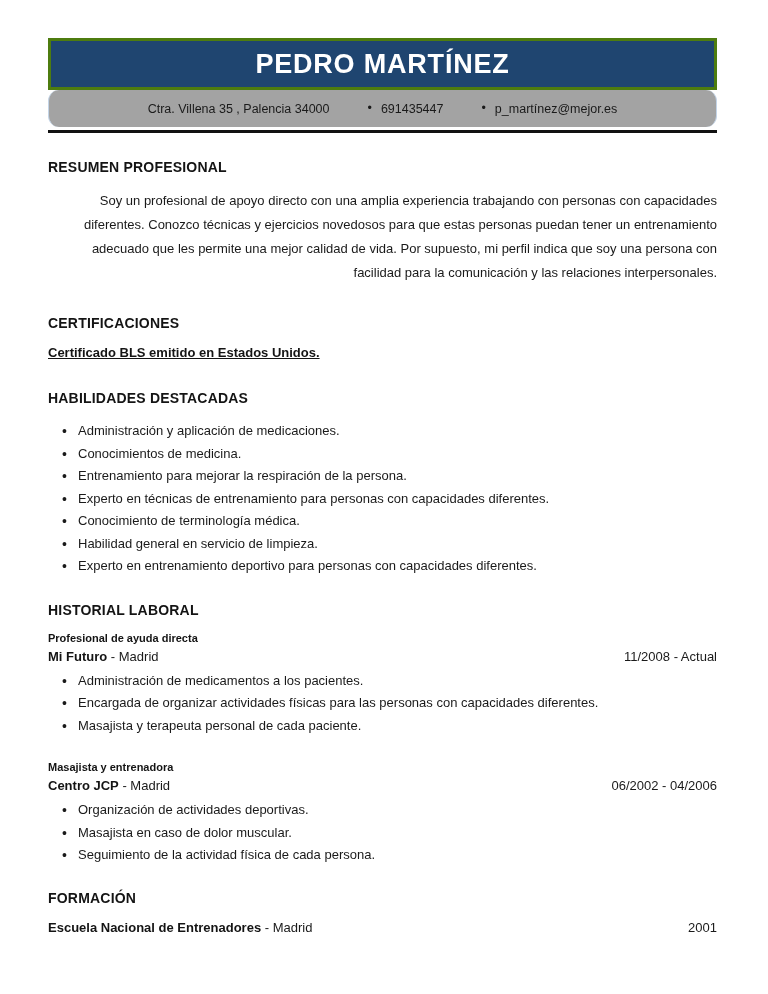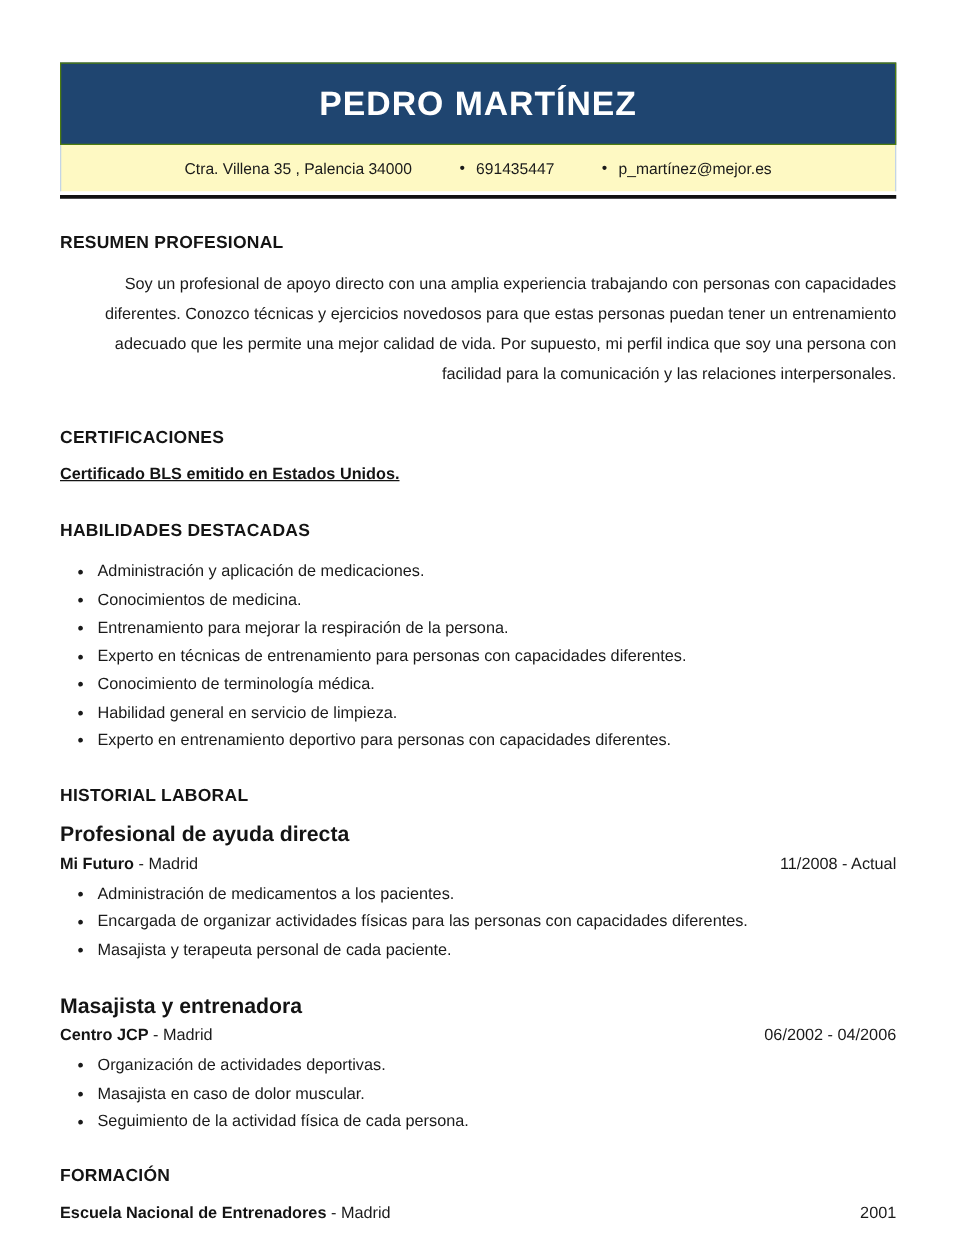--- a/index.html
+++ b/index.html
@@ -27,46 +27,46 @@
   .sheet {
     position: absolute;
     left: 48px;
     top: 38px;
     width: 669px;
   }
 
   
   .name-bar {
     background: #1f4570;
-    height: 66px;
+    height: 52px;
     display: flex;
     align-items: center;
     justify-content: center;
-    border: 1px solid #4d7c0f;
+    border: 3px solid #4d7c0f;
     box-sizing: border-box;
-    margin-top: 12px;
   }
   .name-bar .name {
     color: #ffffff;
     font-size: 27px;
     font-weight: bold;
     letter-spacing: 0.8px;
     line-height: 1;
     white-space: nowrap;
   }
 
   .contact-bar {
-    background: #fef9c3;
+    background: #a3a3a3;
     height: 37px;
     display: flex;
     align-items: center;
     justify-content: center;
     box-sizing: border-box;
     border-left: 1px solid #c3d4e7;
     border-right: 1px solid #c3d4e7;
+    border-radius: 11px;
   }
   .contact-inner {
     display: flex;
     align-items: center;
     font-size: 12.5px;
     color: #1a1a1a;
     white-space: nowrap;
   }
   .contact-item {
     display: inline-block;
@@ -135,21 +135,21 @@
     left: 14px;
     top: -1px;
     font-size: 14px;
     color: #1a1a1a;
   }
 
   .job {
     margin-bottom: 0;
   }
   .job-title {
-    font-size: 17px;
+    font-size: 11px;
     font-weight: bold;
     color: #141414;
     margin: 0 0 5px 0;
   }
   .job-meta {
     display: flex;
     justify-content: space-between;
     align-items: baseline;
     font-size: 13px;
     margin: 0 0 6px 0;

